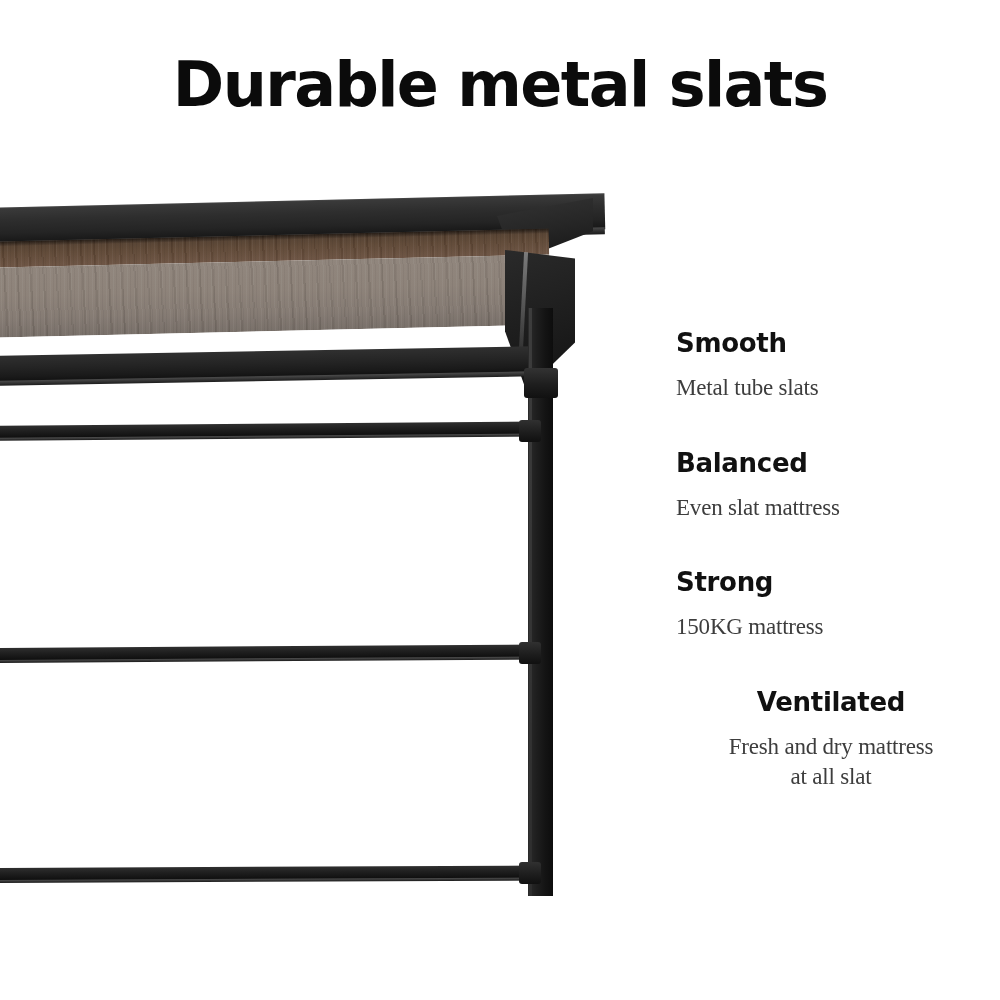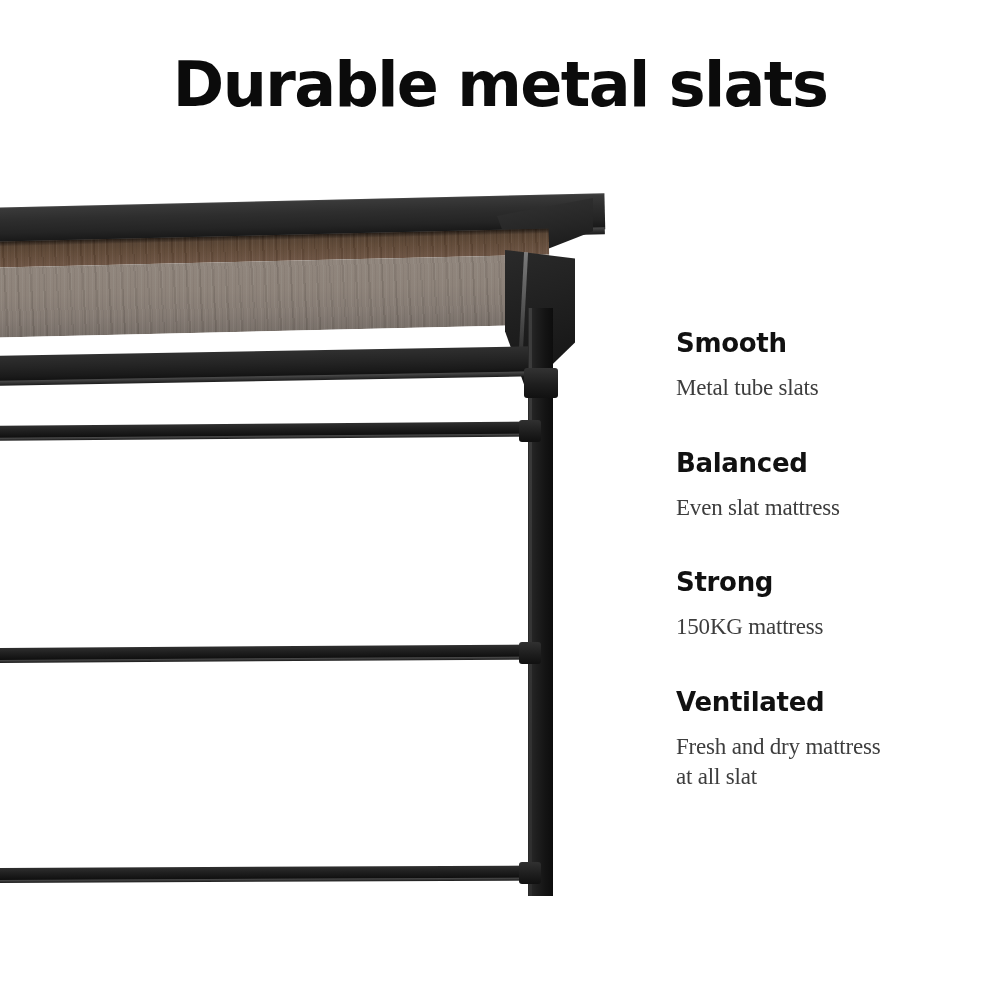--- a/index.html
+++ b/index.html
@@ -253,21 +253,21 @@
   .features {
     position: absolute;
     left: 676px;
     top: 300px;
     width: 310px;
   }
   .feature {
     margin-bottom: 44px;
     margin-top: 28px;
   }
-  .feature:last-child { margin-bottom: 0; }
+  .feature:last-child { margin-bottom: 0; text-align: center; }
 
   .feature-title {
     font-family: "DejaVu Sans", sans-serif;
     font-size: 26px;
     font-weight: 700;
     color: #111111;
     letter-spacing: -0.3px;
     line-height: 1.2;
     margin: 0 0 14px 0;
   }

